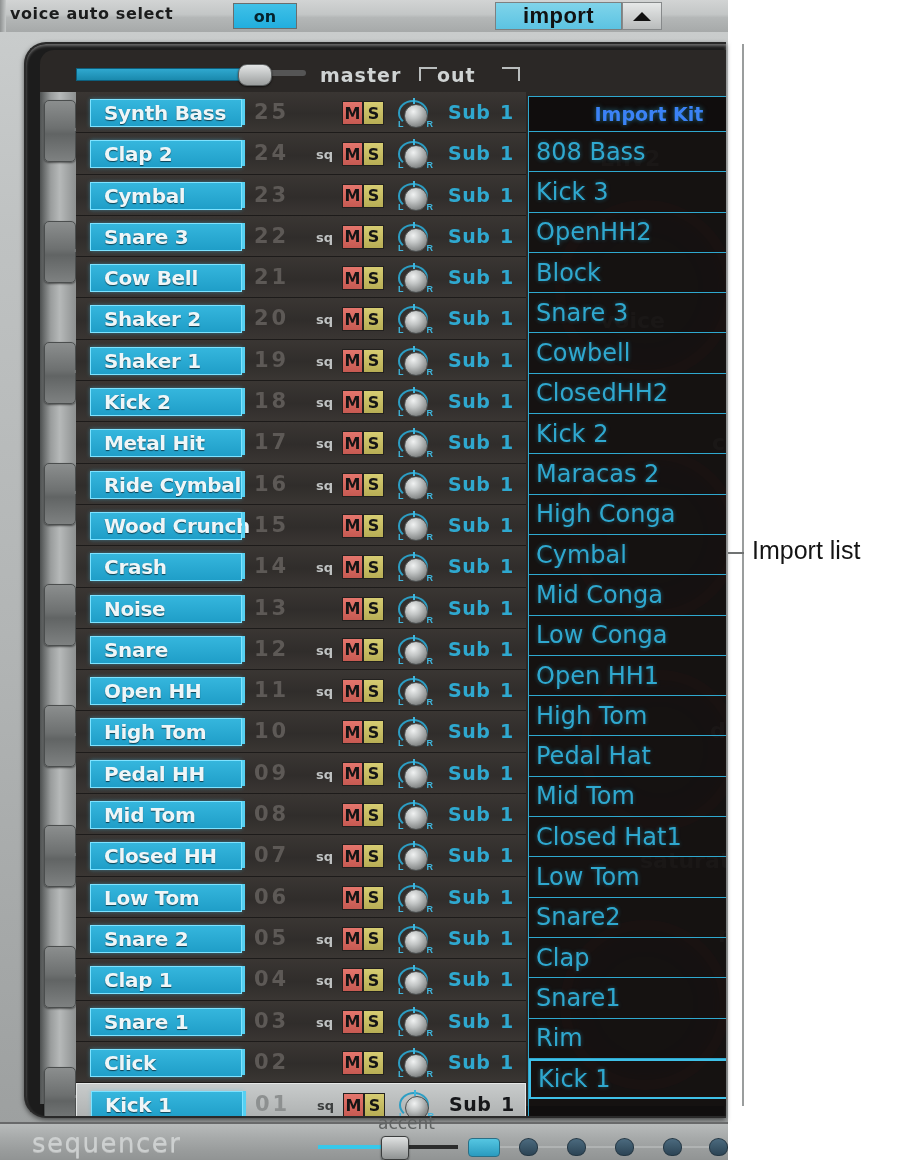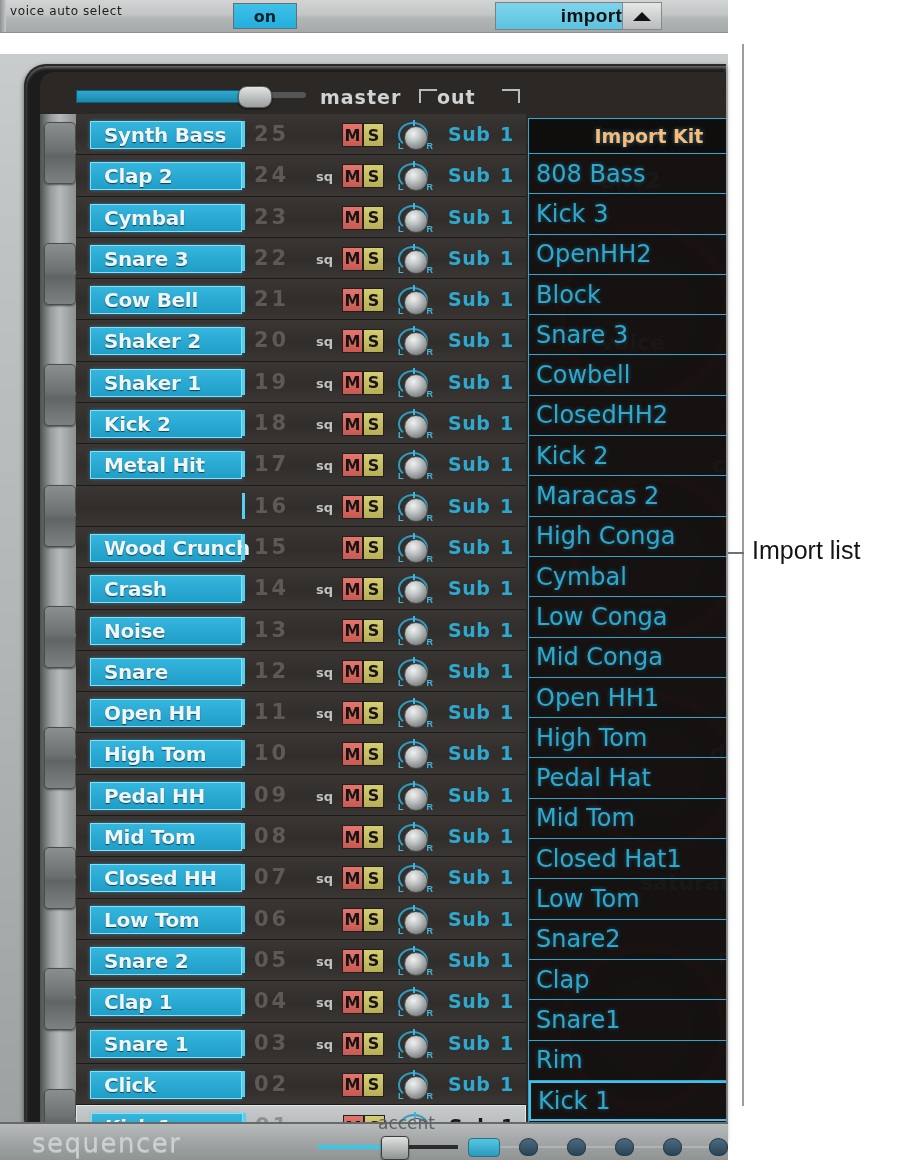--- a/index.html
+++ b/index.html
@@ -13,55 +13,54 @@
   
   .topbar{
     position:absolute;left:0;top:0;width:728px;height:32px;
     background:linear-gradient(180deg,#d2d4d4 0%,#c3c6c6 45%,#b4b7b7 55%,#a6a9a9 100%);
     border-bottom:1px solid #8d9090;
   }
   .topbar .leftedge{position:absolute;left:0;top:0;width:6px;height:32px;
     background:linear-gradient(90deg,#8e9191,#c6c9c9);}
   .vas-label{
     position:absolute;left:10px;top:4px;
-    font-size:12px;font-weight:normal;color:#1b1c1c;letter-spacing:.6px;
+    font-size:16px;font-weight:bold;color:#1b1c1c;letter-spacing:.6px;
     font-family:"DejaVu Sans", sans-serif;
   }
   .vas-btn{
     position:absolute;left:233px;top:3px;width:62px;height:24px;
     background:linear-gradient(180deg,#3fc1e8,#22aede);
     border:1px solid #6a6d6d;
     color:#05222c;font-size:16px;font-weight:bold;
     display:flex;align-items:center;justify-content:center;
     font-family:"DejaVu Sans", sans-serif;
   }
   .import-btn{
     position:absolute;left:495px;top:2px;width:125px;height:26px;
     background:linear-gradient(180deg,#7fd4ea,#5cc3e2);
     border:1px solid #7d8080;
-    color:#111;font-size:19px;font-weight:bold;letter-spacing:.4px;
-    display:flex;align-items:center;justify-content:center;padding-left:33px;
+    color:#111;font-size:22px;font-weight:bold;letter-spacing:.4px;
+    display:flex;align-items:center;justify-content:center;
   }
   .import-arrow{
     position:absolute;left:622px;top:2px;width:38px;height:26px;
     background:linear-gradient(180deg,#e6e8e8,#b9bcbc);
     border:1px solid #86898a;
     display:flex;align-items:center;justify-content:center;
   }
   .import-arrow span{
     display:block;width:0;height:0;
     border-left:9px solid transparent;border-right:9px solid transparent;
     border-bottom:9px solid #111;
   }
 
   
   .chassis{
     position:absolute;left:0;top:32px;width:728px;height:1096px;
     background:linear-gradient(180deg,#c9cccc 0%,#bfc2c2 18%,#b2b5b5 55%,#9da0a0 100%);
-    margin-top:22px;
   }
   .chassis-inner{
     position:absolute;left:24px;top:10px;width:700px;height:1072px;
     background:#1c1c1c;
     border-radius:22px 0 0 22px;
     box-shadow:inset 0 2px 3px rgba(255,255,255,.35), 0 2px 5px rgba(0,0,0,.55);
     border:2px solid #2a2a2a;
     border-right:none;
     overflow:hidden;
   }
@@ -210,21 +209,21 @@
 
   
   .implist{
     position:absolute;left:488px;top:46px;width:242px;height:1058px;
     background:rgba(12,10,10,.72);
     border:1px solid #2fa8cf;
     box-sizing:border-box;
   }
   .implist-hdr{
     height:34px;display:flex;align-items:center;justify-content:center;
-    color:#fdba74;font-size:19px;font-weight:bold;
+    color:#3b82f6;font-size:19px;font-weight:bold;
     border-bottom:1px solid #2fa8cf;
     font-family:"DejaVu Sans", sans-serif;
     text-shadow:0 0 5px rgba(47,168,207,.6);
     background:rgba(10,8,8,.45);
   }
   .imp-row{
     position:relative;height:40.3px;
     border-bottom:1px solid #2fa8cf;
     display:flex;align-items:center;
     box-sizing:border-box;
@@ -535,20 +534,23 @@
                 <div class="arc"></div>
                 <div class="tick"></div>
                 <div class="dome"></div>
                 <div class="lt">L</div>
                 <div class="rt">R</div>
               </div>
               <div class="sub">Sub</div>
               <div class="subnum">1</div>
             </div>
             <div class="row">
+              <div class="name-field">
+                <span class="txt">Ride Cymbal</span>
+              </div>
               <div class="caret"></div>
               <div class="num">16</div>
               <div class="sq">sq</div>
               <div class="ms">
                 <div class="m">M</div>
                 <div class="s">S</div>
               </div>
               <div class="knob">
                 <div class="arc"></div>
                 <div class="tick"></div>
@@ -928,25 +930,25 @@
               </div>
               <div class="imp-row">
                 <span class="lbl">High Conga</span>
                 <span class="sqr"></span>
               </div>
               <div class="imp-row">
                 <span class="lbl">Cymbal</span>
                 <span class="sqr"></span>
               </div>
               <div class="imp-row">
+                <span class="lbl">Mid Conga</span>
+                <span class="sqr"></span>
+              </div>
+              <div class="imp-row">
                 <span class="lbl">Low Conga</span>
-                <span class="sqr"></span>
-              </div>
-              <div class="imp-row">
-                <span class="lbl">Mid Conga</span>
                 <span class="sqr"></span>
               </div>
               <div class="imp-row">
                 <span class="lbl">Open HH1</span>
                 <span class="sqr"></span>
               </div>
               <div class="imp-row">
                 <span class="lbl">High Tom</span>
                 <span class="sqr"></span>
               </div>

